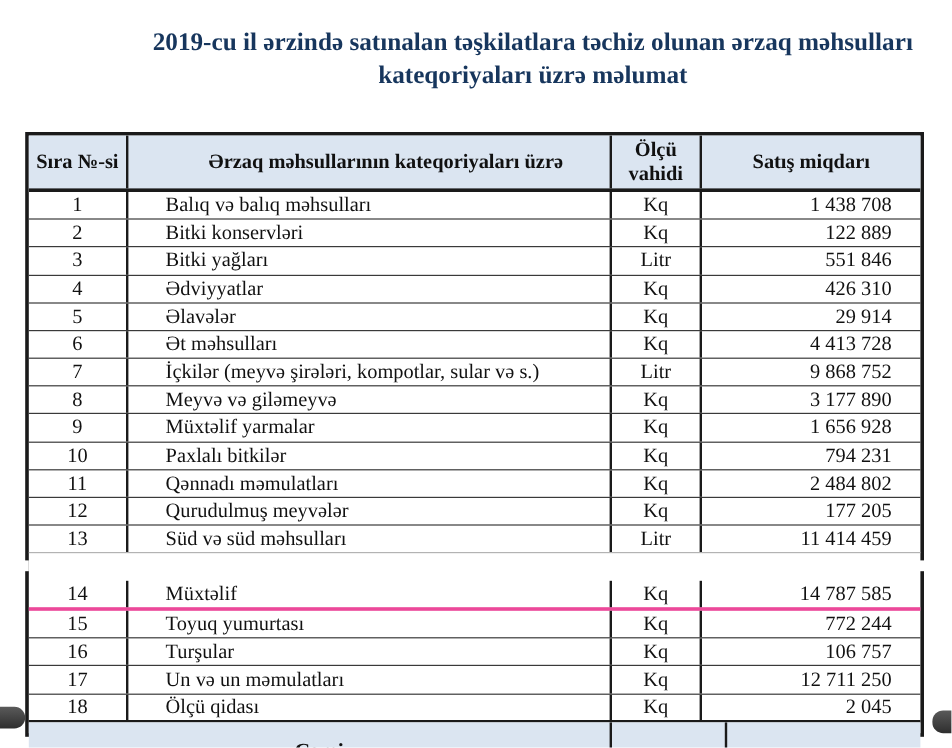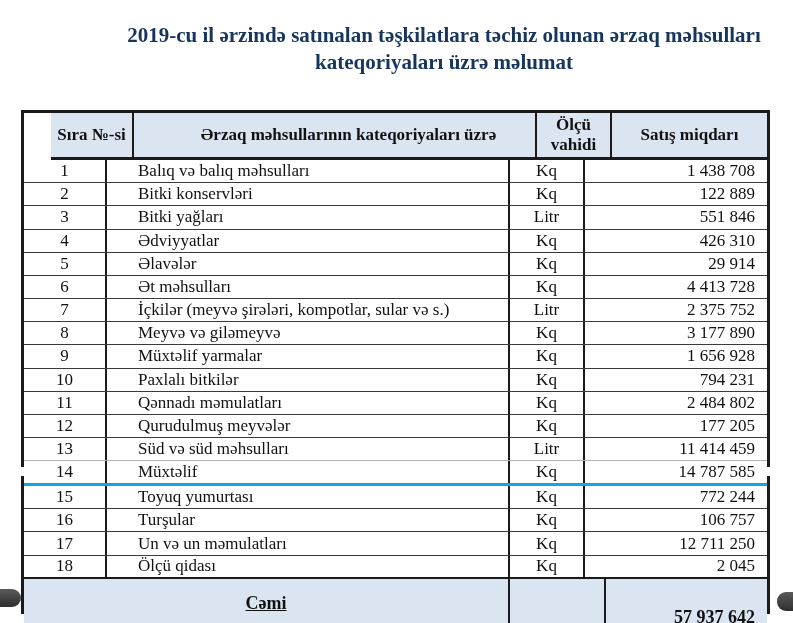--- a/index.html
+++ b/index.html
@@ -38,53 +38,52 @@
     background:#fff;
   }
   .hrow{
     display:flex;
     height:55px;
     background:var(--header-fill);
     border-bottom:3px solid var(--border-dark);
     font-weight:bold;
     font-size:17px;
     line-height:1.18;
-    margin-left:27px;
   }
   .hcell{
     display:flex;align-items:center;justify-content:center;
     text-align:center;
     border-right:2px solid var(--border-dark);
     padding:2px 4px;
   }
   .hcell:last-child{border-right:none;}
   .c1{width:83px;flex:none;}
   .c2{width:403px;flex:none;padding-left:32px;}
   .c3{width:75px;flex:none;}
   .c4{flex:1;}
   .rows{display:flex;flex-direction:column;}
   .trow{
     display:flex;
     height:23.17px;
     border-bottom:1px solid #3a3a3a;
     font-size:17px;
   }
   .trow.seam-thin{border-bottom:1px solid #b3b3b3;}
-  .trow.seam-thick{border-bottom:3px solid #0ea5e9;height:25px;}
+  .trow.seam-thick{border-bottom:3px solid #ec4899;height:25px;margin-top:23px;}
   .trow:last-child{border-bottom:2px solid var(--border-dark);}
   .tcell{
     display:flex;align-items:center;
     border-right:2px solid var(--border-dark);
     overflow:hidden;white-space:nowrap;
   }
   .tcell:last-child{border-right:none;}
   .cell-num{justify-content:center;}
   .cell-cat{padding-left:31px;font-family:Liberation Serif, serif;}
   .cell-unit{justify-content:center;}
-  .cell-qty{justify-content:flex-end;padding-right:12px;}
+  .cell-qty{justify-content:flex-end;padding-right:24px;}
   .total-row{
     display:flex;
     flex:1;
     background:var(--header-fill);
     font-weight:bold;
     font-size:18px;
   }
   .total-label{
     width:486px;flex:none;
     display:flex;align-items:center;justify-content:center;
@@ -173,21 +172,21 @@
     <div class="tcell c1 cell-num">6</div>
     <div class="tcell c2 cell-cat">Ət məhsulları</div>
     <div class="tcell c3 cell-unit">Kq</div>
     <div class="tcell c4 cell-qty">4 413 728</div>
   </div>
 
   <div class="trow">
     <div class="tcell c1 cell-num">7</div>
     <div class="tcell c2 cell-cat">İçkilər (meyvə şirələri, kompotlar, sular və s.)</div>
     <div class="tcell c3 cell-unit">Litr</div>
-    <div class="tcell c4 cell-qty">2 375 752</div>
+    <div class="tcell c4 cell-qty">9 868 752</div>
   </div>
 
   <div class="trow">
     <div class="tcell c1 cell-num">8</div>
     <div class="tcell c2 cell-cat">Meyvə və giləmeyvə</div>
     <div class="tcell c3 cell-unit">Kq</div>
     <div class="tcell c4 cell-qty">3 177 890</div>
   </div>
 
   <div class="trow">

